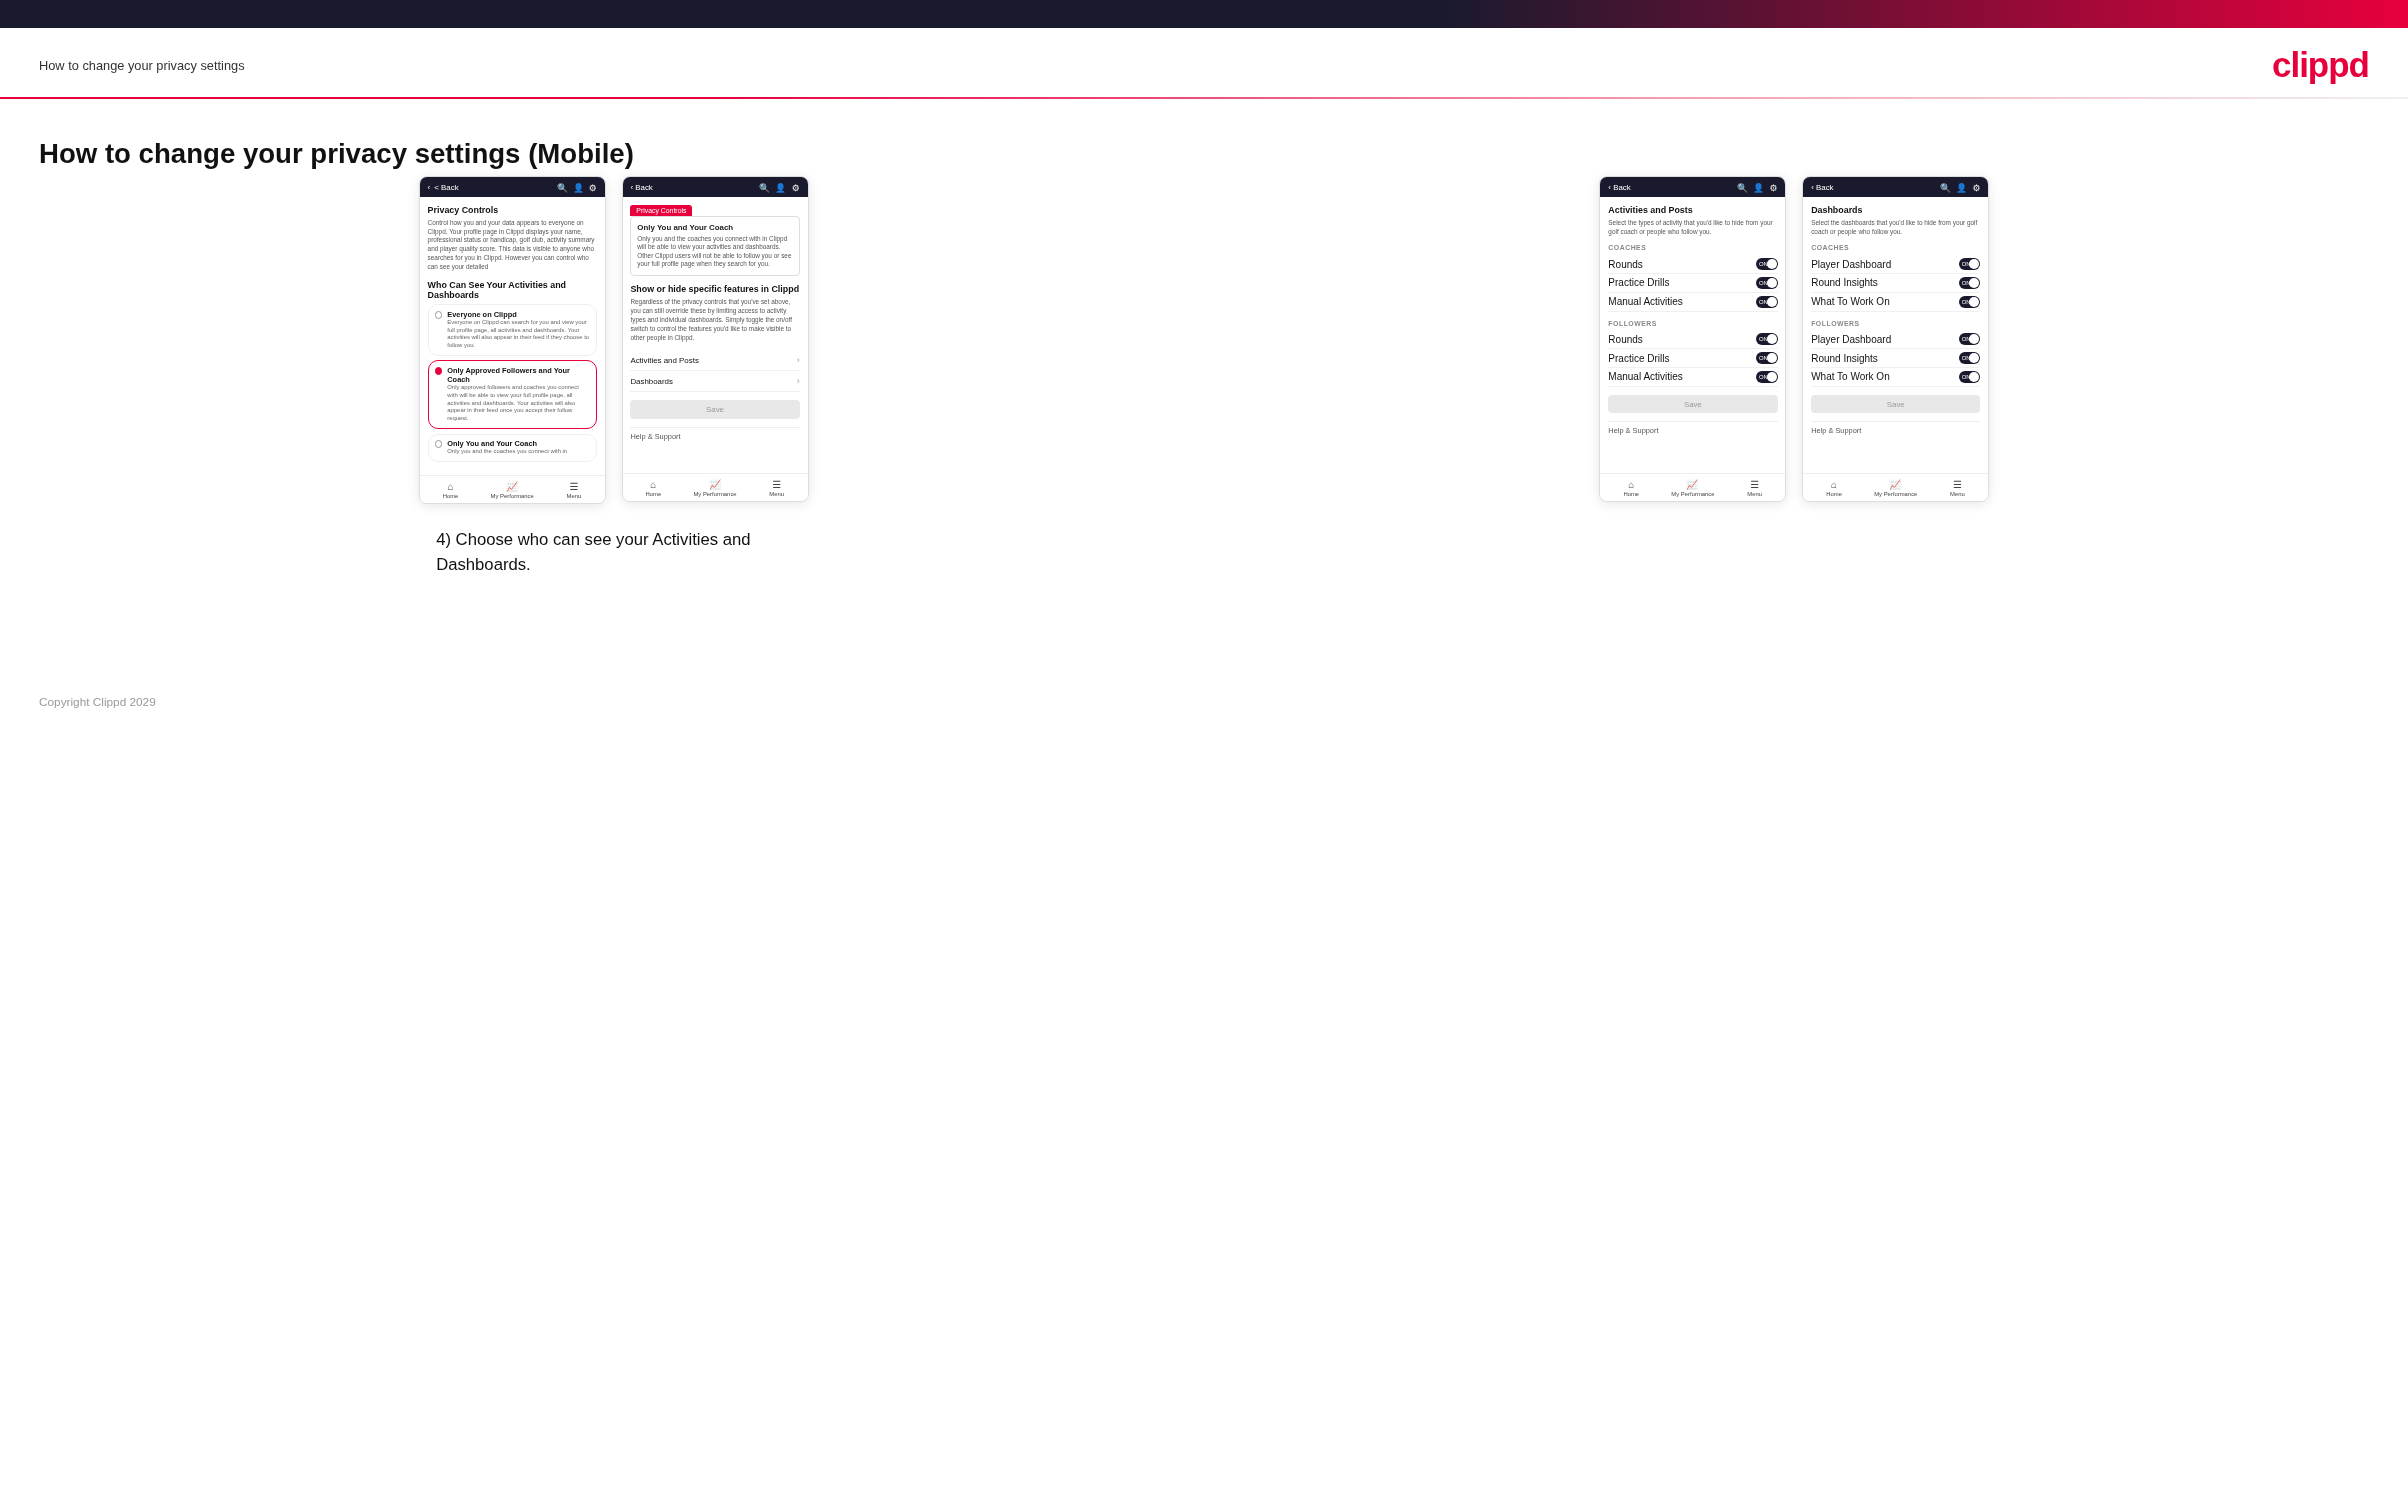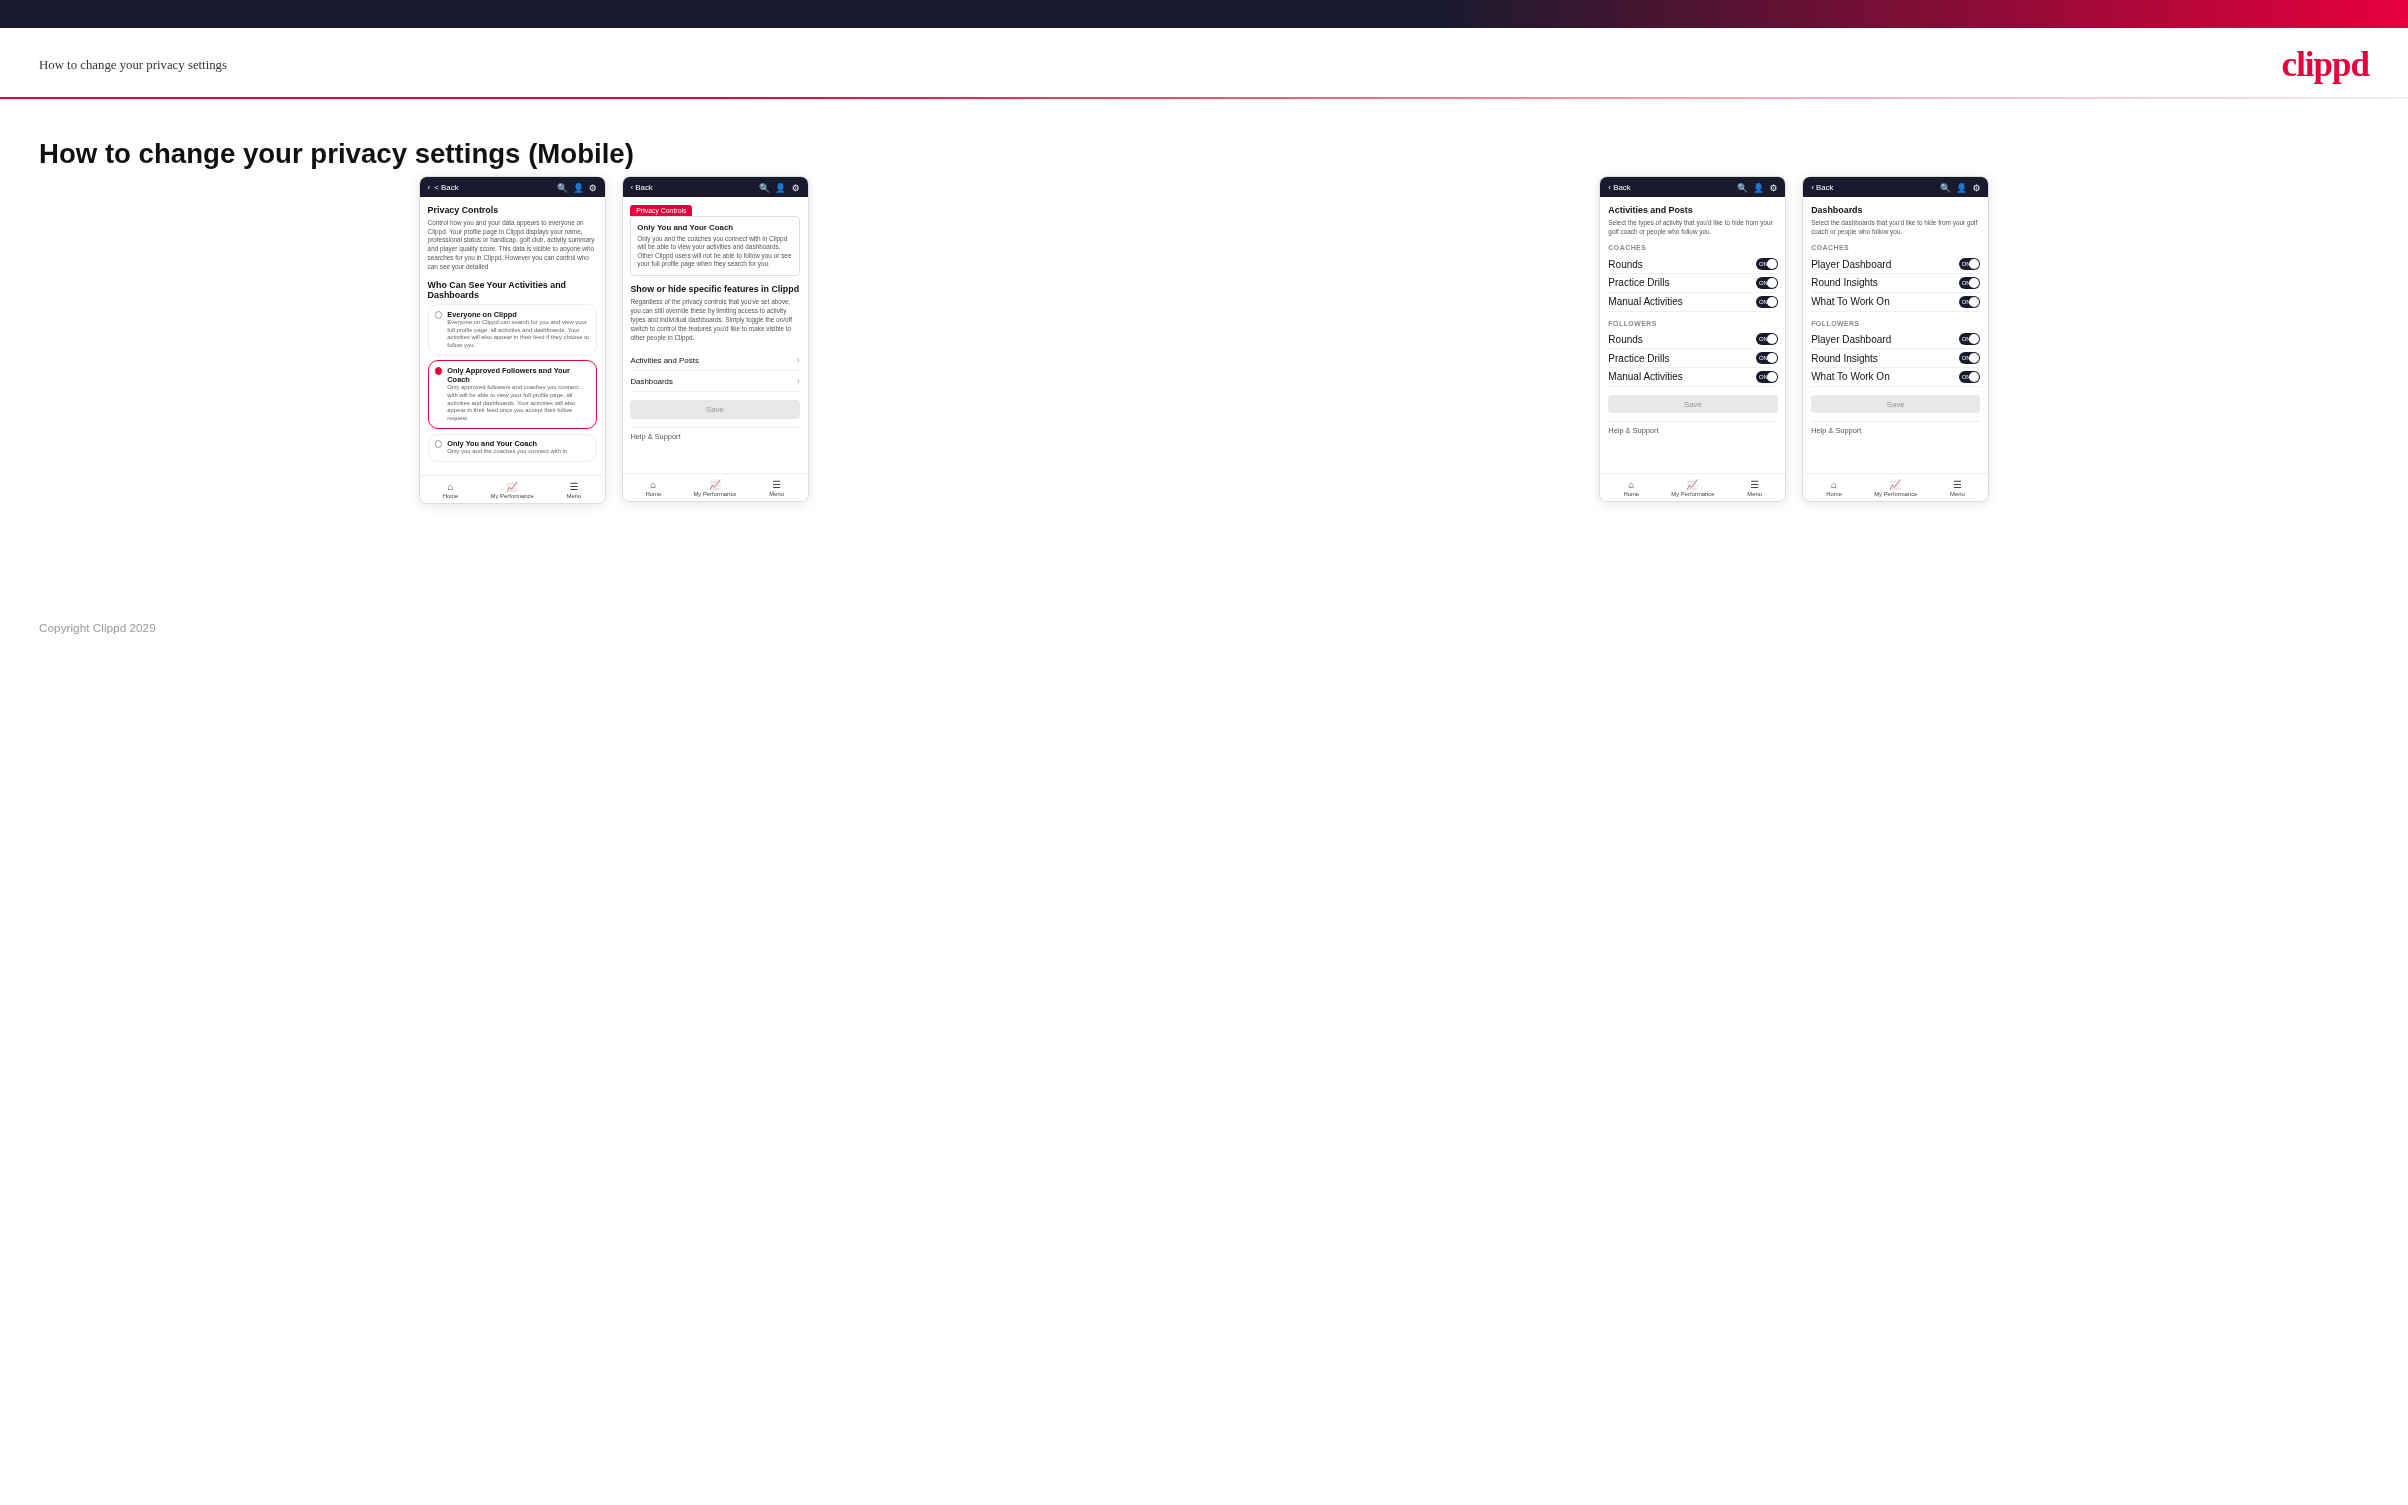--- a/index.html
+++ b/index.html
@@ -15,21 +15,20 @@
       background: linear-gradient(to right, #1a1a2e 60%, #e8003d 100%);
       height: 27.6px;
     }
 
     
     .header {
       display: flex;
       align-items: center;
       justify-content: space-between;
       padding: 17.7px 39px 11.8px 39px;
-      font-family: Liberation Serif, serif;
     }
     .header-breadcrumb {
       font-size: 12.8px;
       color: #333;
     }
     .logo {
       font-size: 35px;
       font-weight: 800;
       color: #e8003d;
       letter-spacing: -1px;
@@ -431,20 +430,21 @@
               <span class="phone-nav-label">My Performance</span>
             </div>
             <div class="phone-nav-item">
               <span class="phone-nav-icon">☰</span>
               <span class="phone-nav-label">Menu</span>
             </div>
           </div>
         </div>
       </div>
 
+      <div class="caption">4) Choose who can see your Activities and Dashboards.</div>
     </div>
 
     <div class="screenshot-group">
       <div class="screenshot-pair">
 
         <div class="phone">
           <div class="phone-header">
             <span class="phone-header-back">‹ Back</span>
             <div class="phone-header-icons">
               <span>🔍</span>

